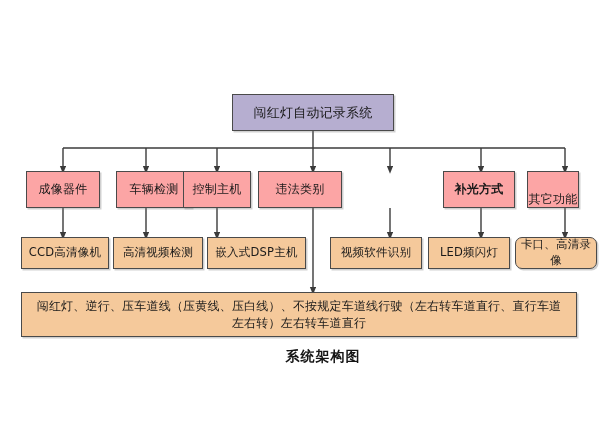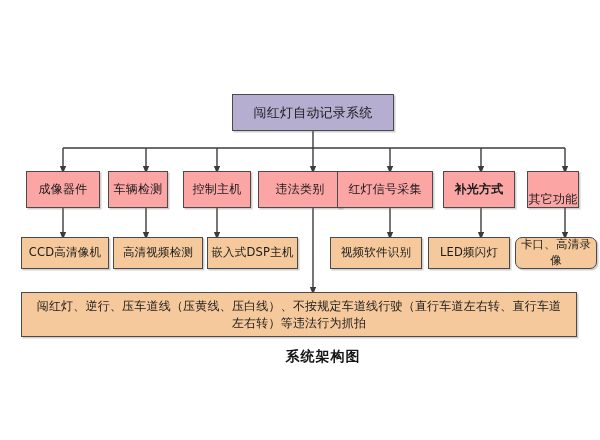--- a/index.html
+++ b/index.html
@@ -106,57 +106,54 @@
     </g>
   </svg>
 
   <div class="node node-root" style="left:232px; top:94px; width:162px; height:37px;">
     <span>闯红灯自动记录系统</span>
   </div>
 
   <div class="node node-l1" style="left:26px; top:171px; width:74px; height:37px;">
     <span>成像器件</span>
   </div>
-  <div class="node node-l1" style="left:108px; top:171px; width:60px; height:37px;">
+  <div class="node node-l1" style="left:116px; top:171px; width:76px; height:37px;">
     <span>车辆检测</span>
   </div>
   <div class="node node-l1" style="left:183px; top:171px; width:68px; height:37px;">
     <span>控制主机</span>
   </div>
   <div class="node node-l1" style="left:258px; top:171px; width:84px; height:37px;">
     <span>违法类别</span>
-  </div>
-  <div class="node node-l1" style="left:337px; top:171px; width:96px; height:37px;">
-    <span>红灯信号采集</span>
   </div>
   <div class="node node-l1" style="left:443px; top:171px; width:72px; height:37px;font-weight:bold;">
     <span>补光方式</span>
   </div>
   <div class="node node-l1" style="left:527px; top:171px; width:52px; height:37px;align-items:flex-end;">
     <span>其它功能</span>
   </div>
 
   <div class="node node-l2" style="left:21px; top:237px; width:88px; height:32px;">
     <span>CCD高清像机</span>
   </div>
   <div class="node node-l2" style="left:113px; top:237px; width:90px; height:32px;">
     <span>高清视频检测</span>
   </div>
-  <div class="node node-l2" style="left:207px; top:237px; width:91px; height:32px;">
+  <div class="node node-l2" style="left:207px; top:237px; width:99px; height:32px;">
     <span>嵌入式DSP主机</span>
   </div>
   <div class="node node-l2" style="left:330px; top:237px; width:92px; height:32px;">
     <span>视频软件识别</span>
   </div>
   <div class="node node-l2" style="left:428px; top:237px; width:82px; height:32px;">
     <span>LED频闪灯</span>
   </div>
   <div class="node node-l2" style="left:515px; top:237px; width:82px; height:32px;border-radius:7px;">
     <span>卡口、高清录像</span>
   </div>
 
   <div class="node node-wide" style="left:21px; top:292px; width:556px; height:45px;">
-    <span>闯红灯、逆行、压车道线（压黄线、压白线）、不按规定车道线行驶（直行车道左右转、直行车道左右转）等违法行为抓拍</span>
+    <span>闯红灯、逆行、压车道线（压黄线、压白线）、不按规定车道线行驶（左右转车道直行、直行车道左右转）左右转车道直行</span>
   </div>
 
   <div class="caption">系统架构图</div>
 
 </div>
 
 </body></html>

